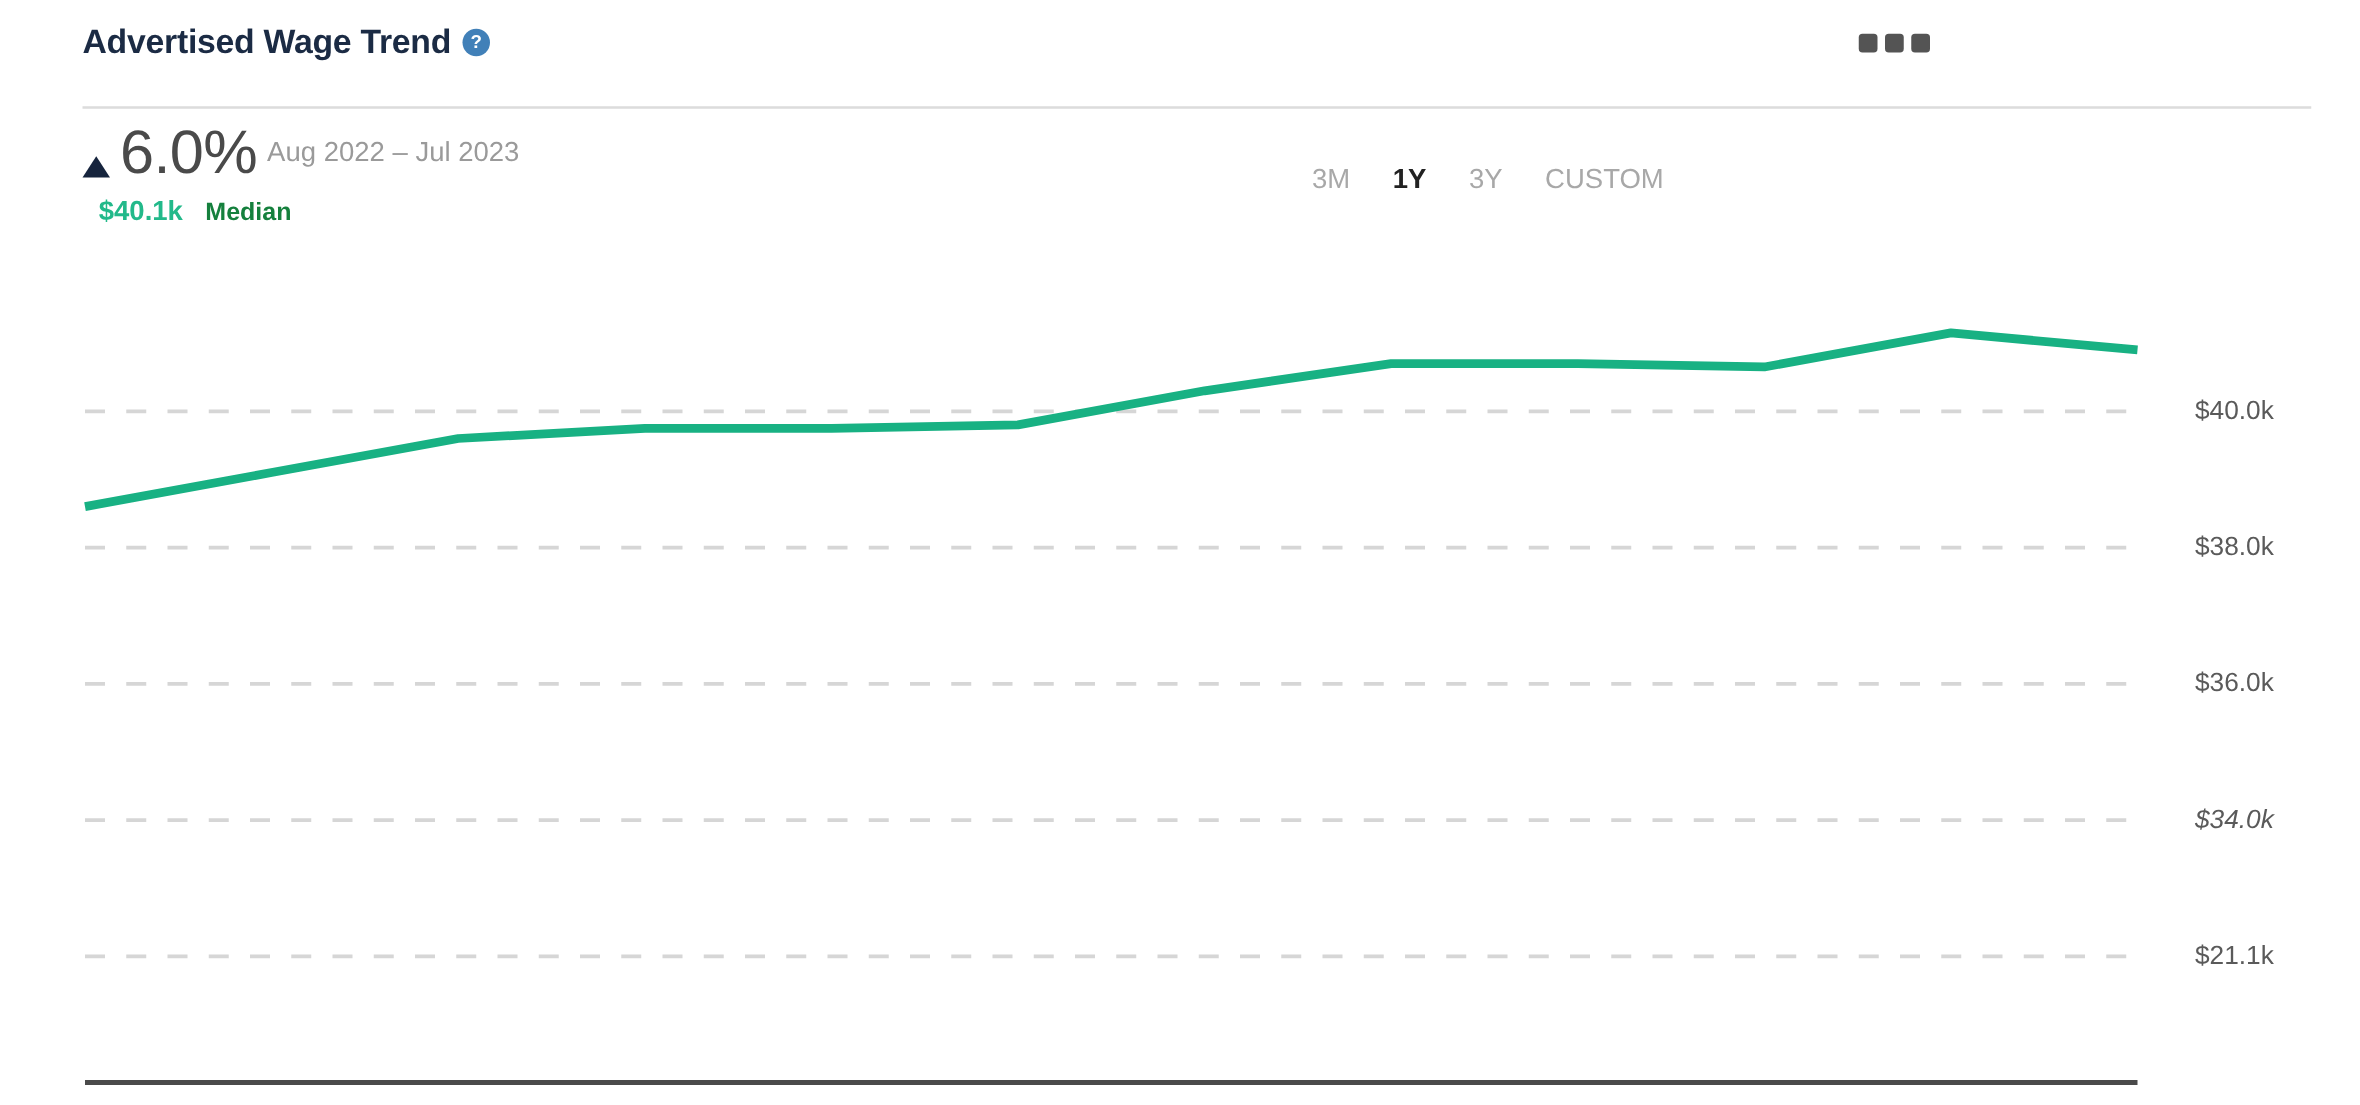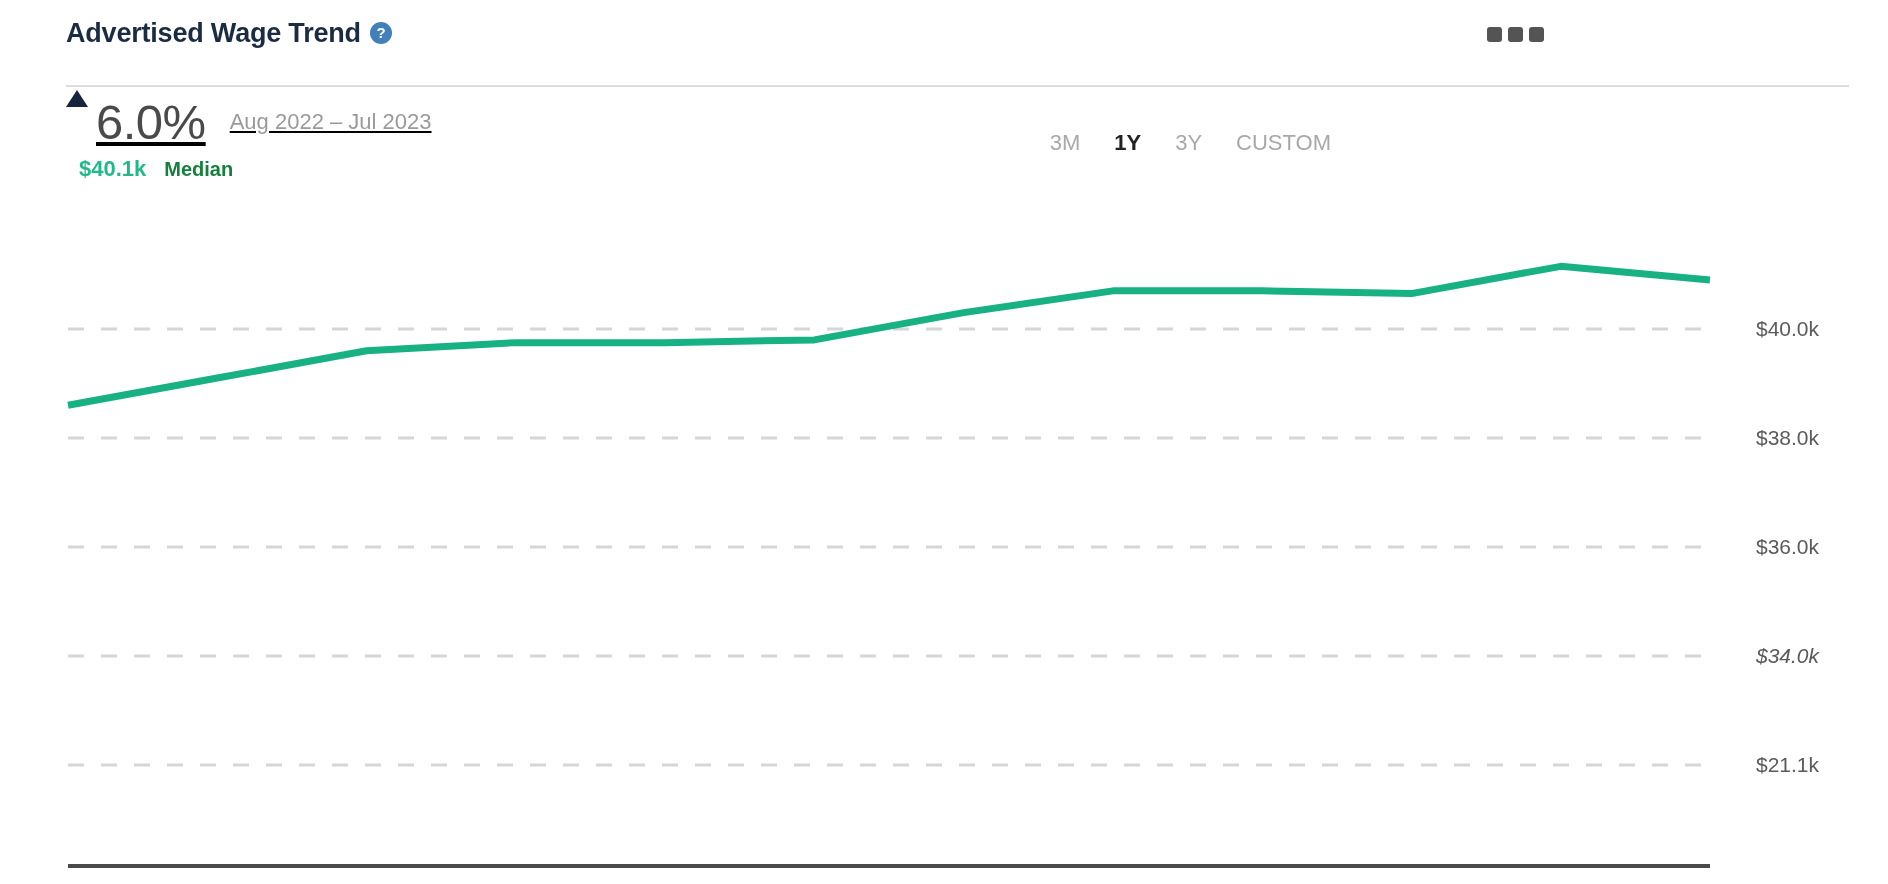--- a/index.html
+++ b/index.html
@@ -83,44 +83,43 @@
     position: absolute;
     left: 66px;
     top: 96px;
     width: 900px;
     height: 100px;
   }
   .stat-primary {
     position: absolute;
     left: 0; top: 0;
     display: flex;
-    align-items: flex-start;
-    white-space: nowrap;
-    text-decoration: underline;
+    align-items: flex-end;
+    white-space: nowrap;
   }
   .trend-arrow {
     width: 0; height: 0;
     border-left: 11px solid transparent;
     border-right: 11px solid transparent;
     border-bottom: 17px solid #16243d;
     margin-right: 8px;
     position: relative;
     top: -6px;
   }
   .pct-value {
     font-size: 49px;
     font-weight: 400;
     color: #4a4a4a;
     letter-spacing: -0.5px;
     line-height: 52px;
   }
   .date-range {
     font-size: 22px;
     color: #9a9a9a;
-    margin-left: 24px;
+    margin-left: 8px;
     line-height: 52px;
   }
   .stat-secondary {
     position: absolute;
     left: 13px;
     top: 60px;
     display: flex;
     align-items: baseline;
     white-space: nowrap;
     justify-content: flex-end;

